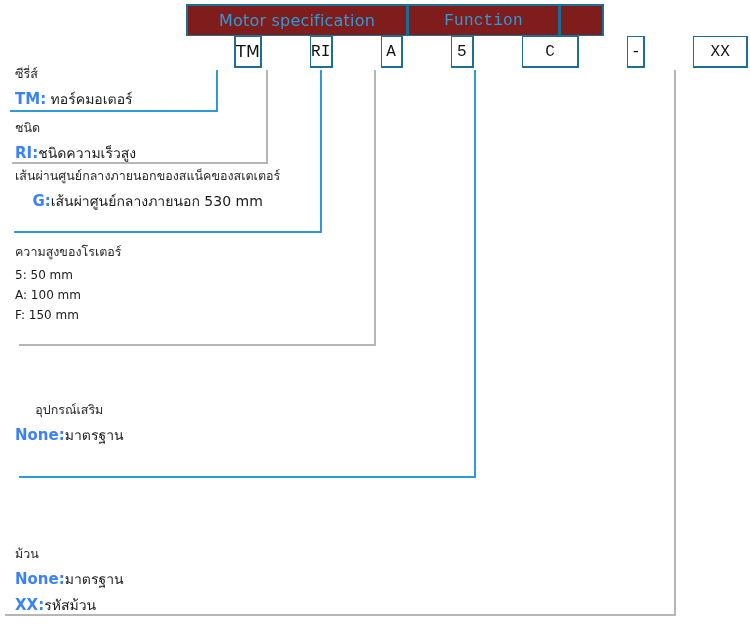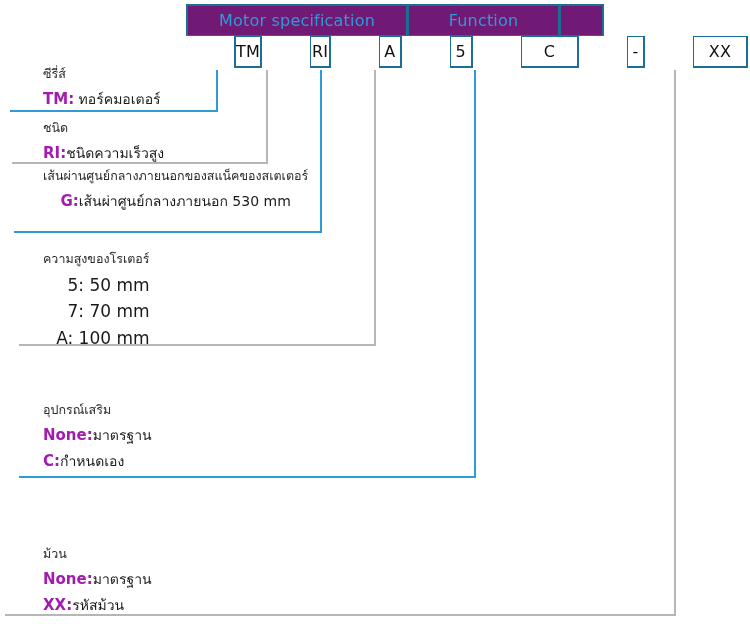--- a/index.html
+++ b/index.html
@@ -36,31 +36,31 @@
     box-sizing: border-box;
     border: 2px solid #1d6e96;
     display: flex;
     align-items: center;
     justify-content: center;
     font-size: 16px;
     letter-spacing: .2px;
     white-space: nowrap;
   }
   .trow.header-row .cell {
-    background: #701a75;
+    background: #7f1d1d;
     color: #2e9ad8;
     border-bottom-width: 1px;
   }
   .trow.value-row .cell {
     background: #ffffff;
     color: #111111;
     border-top-width: 1px;
     margin-left: 48px;
   }
-  .trow .cell + .cell { border-left-width: 1px; }
+  .trow .cell + .cell { border-left-width: 1px; font-family: Liberation Mono, monospace; }
   .trow .cell:first-child { border-left-width: 2px; }
 
   
   .c-motorspec { width: 222px; }
   .c-function  { width: 152px; }
   .c-blank     { width: 44px; }
   .c-winding   { width: 144px; }
 
   .c-tm { width: 56px; }
   .c-ri { width: 52px; }
@@ -76,46 +76,44 @@
     position: absolute;
     height: 2px;
   }
   .blue { background: #2e9ad8; }
   .gray { background: #b6b6b6; }
 
   
   .desc {
     position: absolute;
     left: 12px;
-    margin-left: 28px;
   }
   .desc .title {
     font-size: 12.5px;
     color: #2b2b2b;
     margin: 0 0 9px 3px;
     line-height: 1.2;
   }
   .desc .line {
     font-size: 12.5px;
     color: #1a1a1a;
     margin: 0 0 7px 3px;
     line-height: 1.25;
   }
   .desc .line .key {
     font-size: 15px;
     font-weight: bold;
-    color: #a21caf;
+    color: #3b82f6;
   }
   .desc .line .val-lat {
     font-size: 14px;
   }
   .mono-list .line {
-    font-size: 17px;
+    font-size: 12px;
     margin-bottom: 5px;
-    text-align: right;
   }
 </style>
 </head>
 <body>
 
 <div id="code-table">
 
   <div class="trow header-row">
     <div class="cell c-motorspec">Motor specification</div>
     <div class="cell c-function">Function</div>
@@ -166,34 +164,31 @@
   </p>
 </div>
 
 <div class="desc" style="top:168px;text-align:center;">
   <p class="title">เส้นผ่านศูนย์กลางภายนอกของสแน็คของสเตเตอร์</p>
   <p class="line">
     <span class="key">G:</span><span class="val-lat">เส้นผ่าศูนย์กลางภายนอก 530 mm</span>
   </p>
 </div>
 
-<div class="desc mono-list" style="top:251px;">
+<div class="desc mono-list" style="top:244px;">
   <p class="title">ความสูงของโรเตอร์</p>
   <p class="line">5: 50 mm</p>
-  <p class="line">7: 70 mm</p>
   <p class="line">A: 100 mm</p>
+  <p class="line">F: 150 mm</p>
 </div>
 
-<div class="desc" style="top:402px;">
+<div class="desc" style="top:402px;text-align:center;">
   <p class="title">อุปกรณ์เสริม</p>
   <p class="line">
     <span class="key">None:</span><span class="val-lat">มาตรฐาน</span>
-  </p>
-  <p class="line">
-    <span class="key">C:</span><span class="val-lat">กำหนดเอง</span>
   </p>
 </div>
 
 <div class="desc" style="top:546px;">
   <p class="title">ม้วน</p>
   <p class="line">
     <span class="key">None:</span><span class="val-lat">มาตรฐาน</span>
   </p>
   <p class="line">
     <span class="key">XX:</span><span class="val-lat">รหัสม้วน</span>

